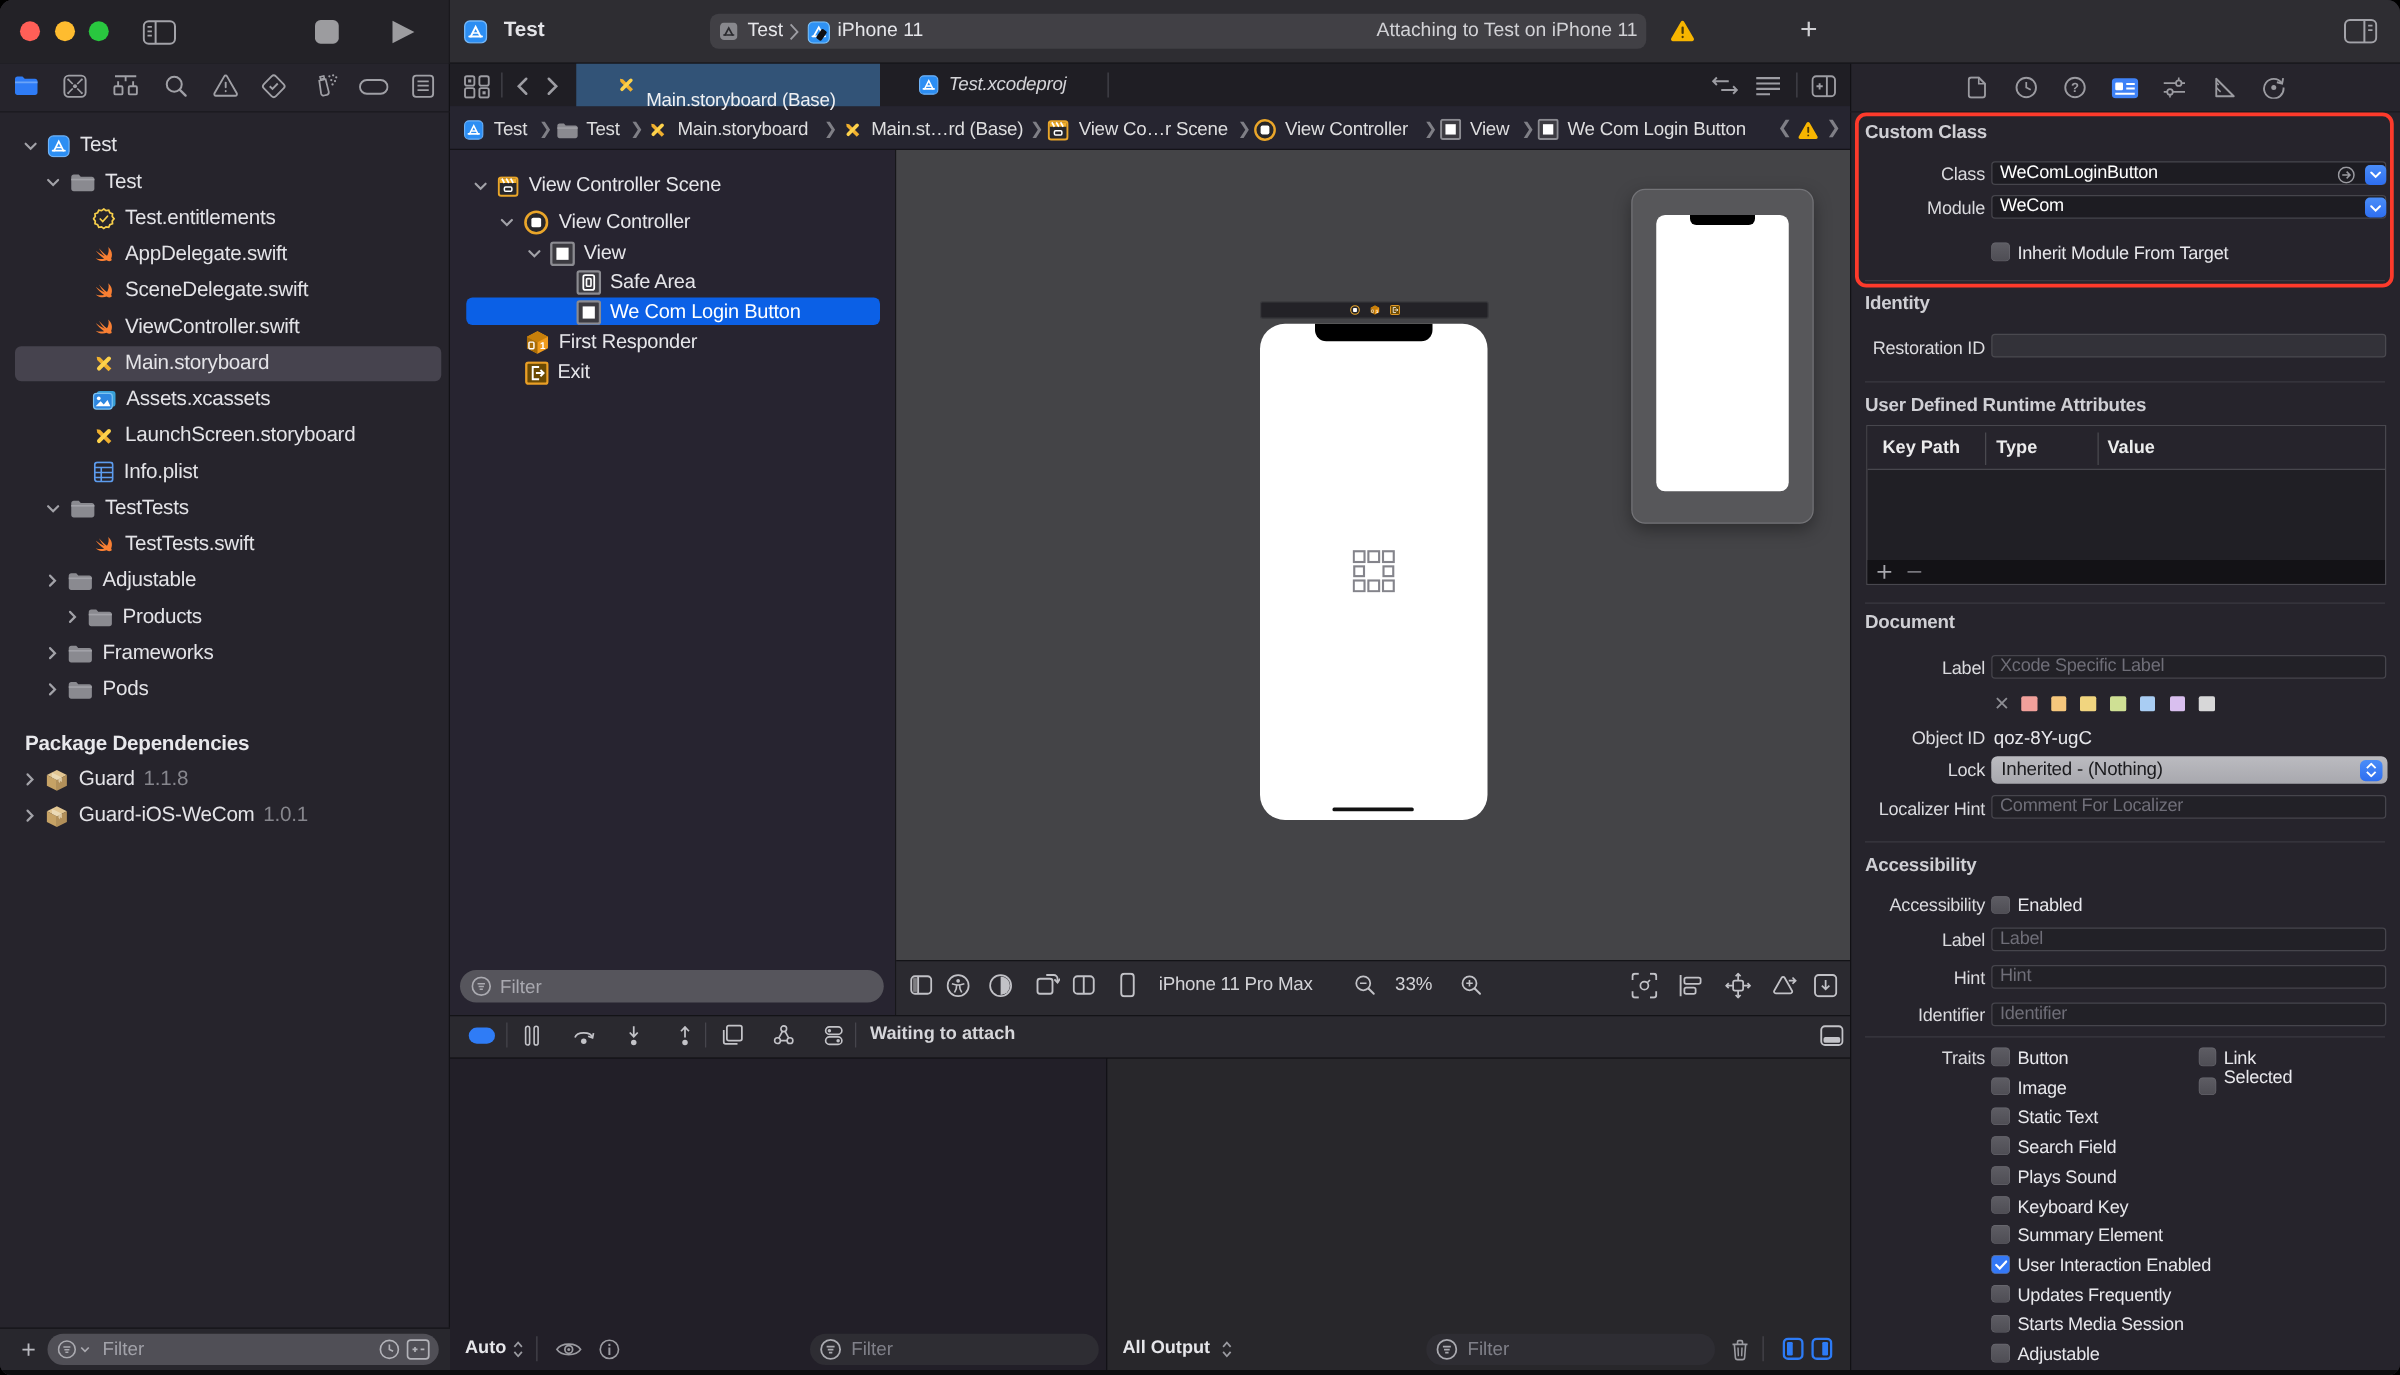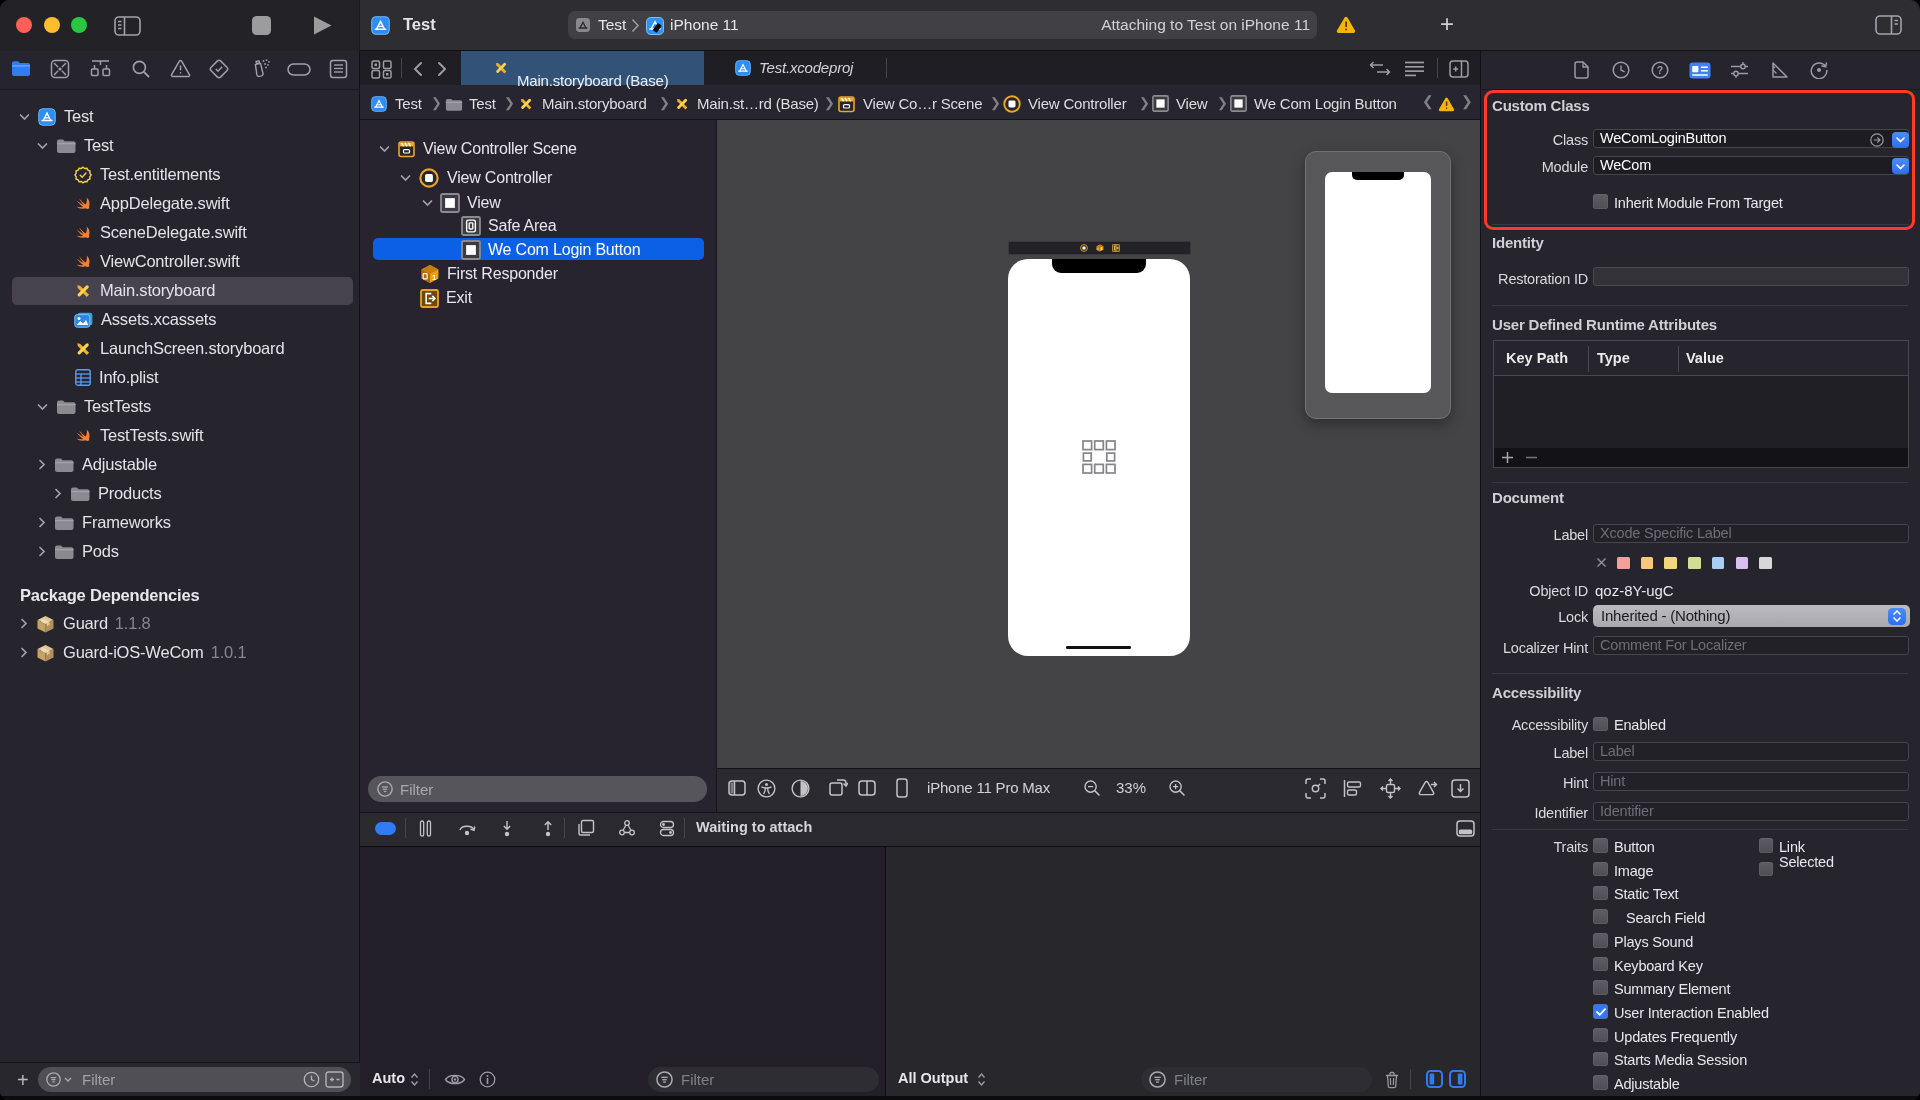--- a/index.html
+++ b/index.html
@@ -866,21 +866,21 @@
     <div class="cbl" style="top:839px;">Button</div>
   <div class="cb" style="left:1758.5px;top:838.2px;"></div>
     <div class="cbl" style="left:1779px;top:839px;">Link</div>
   <div class="cb" style="top:861.9px;"></div>
     <div class="cbl" style="top:862.7px;">Image</div>
   <div class="cb" style="left:1758.5px;top:861.9px;"></div>
     <div class="cbl" style="left:1779px;top:854px;">Selected</div>
   <div class="cb" style="top:885.6px;"></div>
     <div class="cbl" style="top:886.4px;">Static Text</div>
   <div class="cb" style="top:909.3px;"></div>
-    <div class="cbl" style="top:910.1px;margin-left:12px;">Search Field</div>
+    <div class="cbl" style="top:910.1px;">Search Field</div>
   <div class="cb" style="top:933px;"></div>
     <div class="cbl" style="top:933.8px;">Plays Sound</div>
   <div class="cb" style="top:956.7px;"></div>
     <div class="cbl" style="top:957.5px;">Keyboard Key</div>
   <div class="cb" style="top:980.4px;"></div>
     <div class="cbl" style="top:981.2px;">Summary Element</div>
   <div class="cb" style="top:1004.1px;background:#3478f6;"></div>
     <div class="cbl" style="top:1004.9px;">User Interaction Enabled</div>
   <svg class="abs svgi" style="left:1595.5px;top:1007.6px;" width="10" height="8" viewBox="0 0 10 8">
       <path d="M1 4 L3.8 6.8 L9 1.2" fill="none" stroke="#fff" stroke-width="1.8" stroke-linecap="round"></path>

